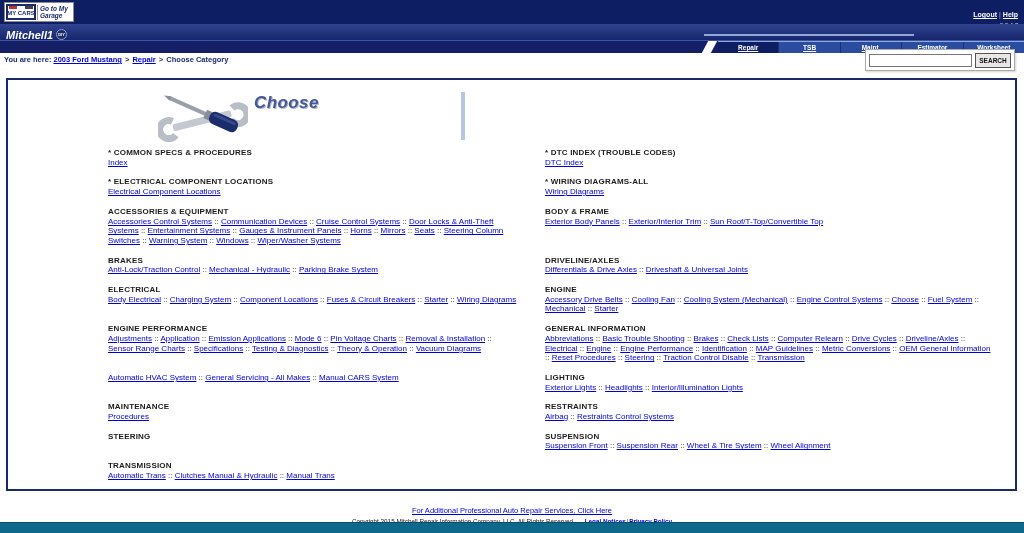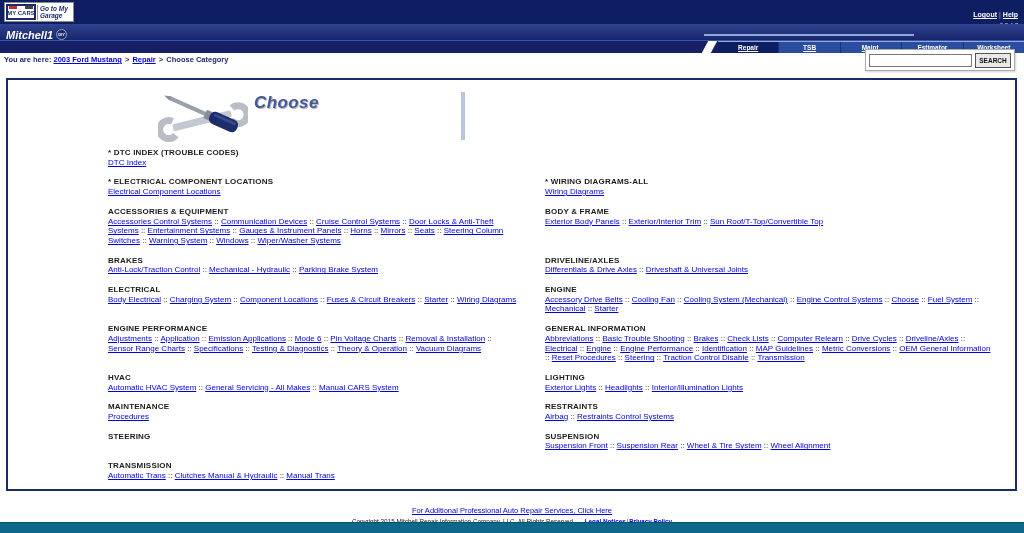--- a/index.html
+++ b/index.html
@@ -144,20 +144,24 @@
           <rect x="55" y="14.5" width="24" height="3" rx="1.5" fill="#37498c"></rect>
         </g>
       </svg>
       <div class="banner-title">
         <div>Choose</div>
       </div>
       <div class="banner-rule"></div>
     </div>
     <div id="category-grid" class="cat-grid">
         <div class="cat-row">
+          <div class="cat-cell left">
+            <div class="cat-header">* COMMON SPECS &amp; PROCEDURES</div>
+            <div class="cat-links"><a>Index</a></div>
+          </div>
           <div class="cat-cell right">
             <div class="cat-header">* DTC INDEX (TROUBLE CODES)</div>
             <div class="cat-links"><a>DTC Index</a></div>
           </div>
         </div>
         <div class="cat-row">
           <div class="cat-cell left">
             <div class="cat-header">* ELECTRICAL COMPONENT LOCATIONS</div>
             <div class="cat-links"><a>Electrical Component Locations</a></div>
           </div>
@@ -201,21 +205,20 @@
             <div class="cat-header">ENGINE PERFORMANCE</div>
             <div class="cat-links"><a>Adjustments</a> :: <a>Application</a> :: <a>Emission Applications</a> :: <a>Mode 6</a> :: <a>Pin Voltage Charts</a> :: <a>Removal &amp; Installation</a> :: <a>Sensor Range Charts</a> :: <a>Specifications</a> :: <a>Testing &amp; Diagnostics</a> :: <a>Theory &amp; Operation</a> :: <a>Vacuum Diagrams</a></div>
           </div>
           <div class="cat-cell right">
             <div class="cat-header">GENERAL INFORMATION</div>
             <div class="cat-links"><a>Abbreviations</a> :: <a>Basic Trouble Shooting</a> :: <a>Brakes</a> :: <a>Check Lists</a> :: <a>Computer Relearn</a> :: <a>Drive Cycles</a> :: <a>Driveline/Axles</a> :: <a>Electrical</a> :: <a>Engine</a> :: <a>Engine Performance</a> :: <a>Identification</a> :: <a>MAP Guidelines</a> :: <a>Metric Conversions</a> :: <a>OEM General Information</a> :: <a>Reset Procedures</a> :: <a>Steering</a> :: <a>Traction Control Disable</a> :: <a>Transmission</a></div>
           </div>
         </div>
         <div class="cat-row">
           <div class="cat-cell left">
-            <div class="cat-header">HVAC</div>
             <div class="cat-links"><a>Automatic HVAC System</a> :: <a>General Servicing - All Makes</a> :: <a>Manual CARS System</a></div>
           </div>
           <div class="cat-cell right">
             <div class="cat-header">LIGHTING</div>
             <div class="cat-links"><a>Exterior Lights</a> :: <a>Headlights</a> :: <a>Interior/Illumination Lights</a></div>
           </div>
         </div>
         <div class="cat-row">
           <div class="cat-cell left">
             <div class="cat-header">MAINTENANCE</div>

